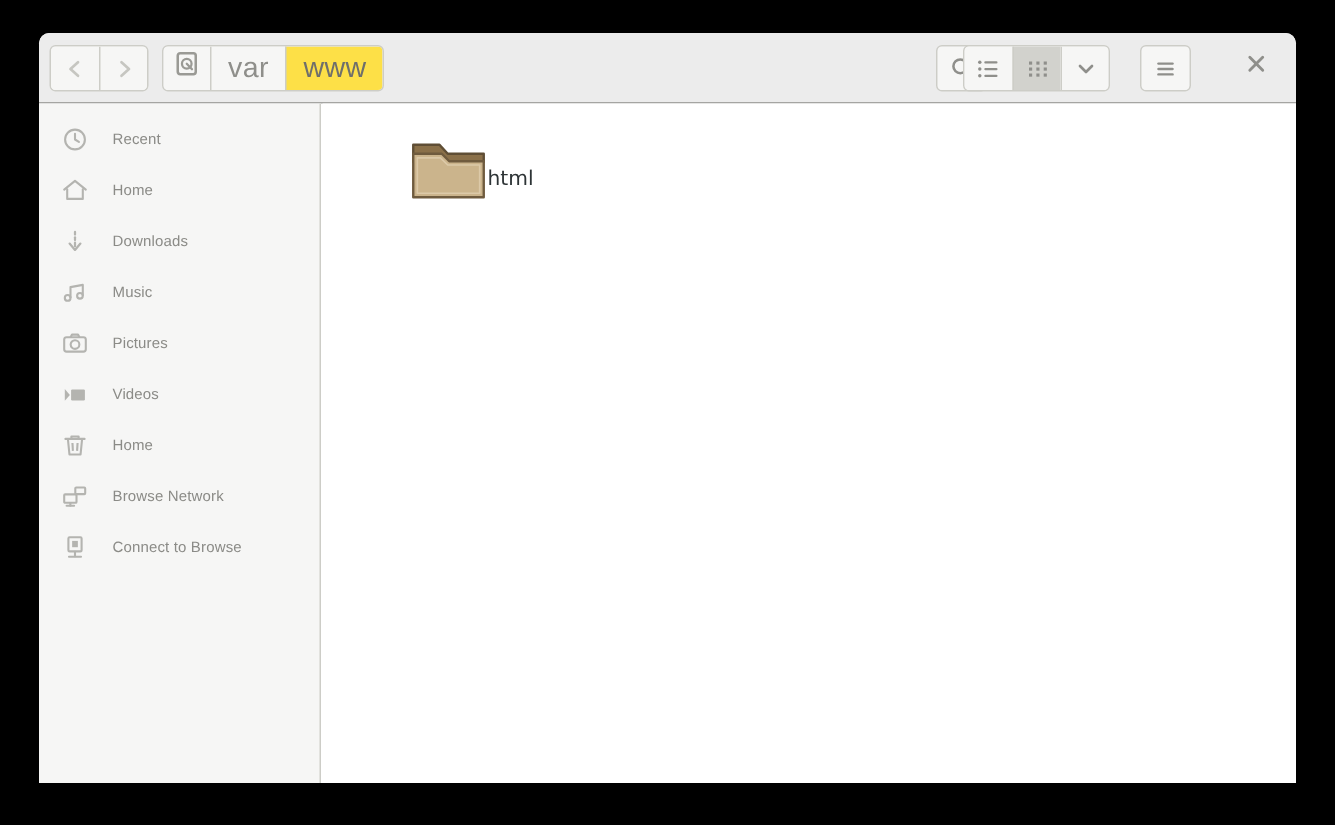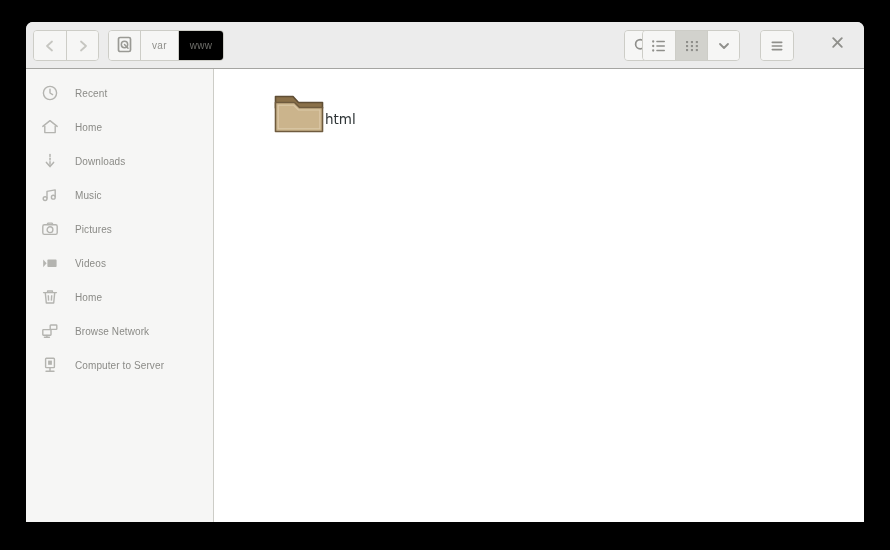--- a/index.html
+++ b/index.html
@@ -62,30 +62,30 @@
   .nav-btn svg { display: block; }
 
   
   .crumb-group { left: 82px; top: 8px; height: 31px; }
   .crumb {
     height: 29px;
     display: flex;
     align-items: center;
     justify-content: flex-end;
     padding: 0 11px;
-    font-size: 10px;
+    font-size: 19px;
     color: #8f8f8b;
     background: #f6f6f5;
     box-sizing: border-box;
     letter-spacing: 0.3px;
   }
   .crumb + .crumb { border-left: 1px solid #cdcdc7; }
   .crumb.icon-crumb { padding: 0 7px; }
   .crumb.active {
-    background: #000000;
+    background: #fde047;
     color: #6f6f6b;
   }
 
   
   .search-group  { right: 206px; top: 8px; height: 31px; }
   .view-group    { right: 124px; top: 8px; height: 31px; }
   .menu-group    { right: 70px;  top: 8px; height: 31px; }
 
   .tbtn {
     width: 32px;
@@ -403,21 +403,21 @@
       <span class="side-icon">
         <svg width="18" height="18" viewBox="0 0 18 18">
           <g fill="none" stroke="#b4b4b0" stroke-width="1.4" stroke-linejoin="round">
             <rect x="4.6" y="2.2" width="8.8" height="9.4" rx="0.8"></rect>
             <line x1="9" y1="11.8" x2="9" y2="14.8" stroke-linecap="round"></line>
             <line x1="5.0" y1="15.2" x2="13.0" y2="15.2" stroke-linecap="round"></line>
           </g>
           <rect x="7.1" y="4.6" width="3.8" height="4.2" fill="#b4b4b0"></rect>
         </svg>
       </span>
-      <span class="side-label">Computer to Server</span>
+      <span class="side-label">Connect to Browse</span>
     </div>
   </div>
 
   <div id="content">
 
     <div class="file-item">
       <span class="file-icon">
         <svg width="52" height="44" viewBox="0 0 52 44">
 
           <path d="M2.5 5.5 H20 L25.5 11.5 H49.5 V17 H2.5 Z" fill="#8a7049" stroke="#5f4e35" stroke-width="1.6" stroke-linejoin="round"></path>

